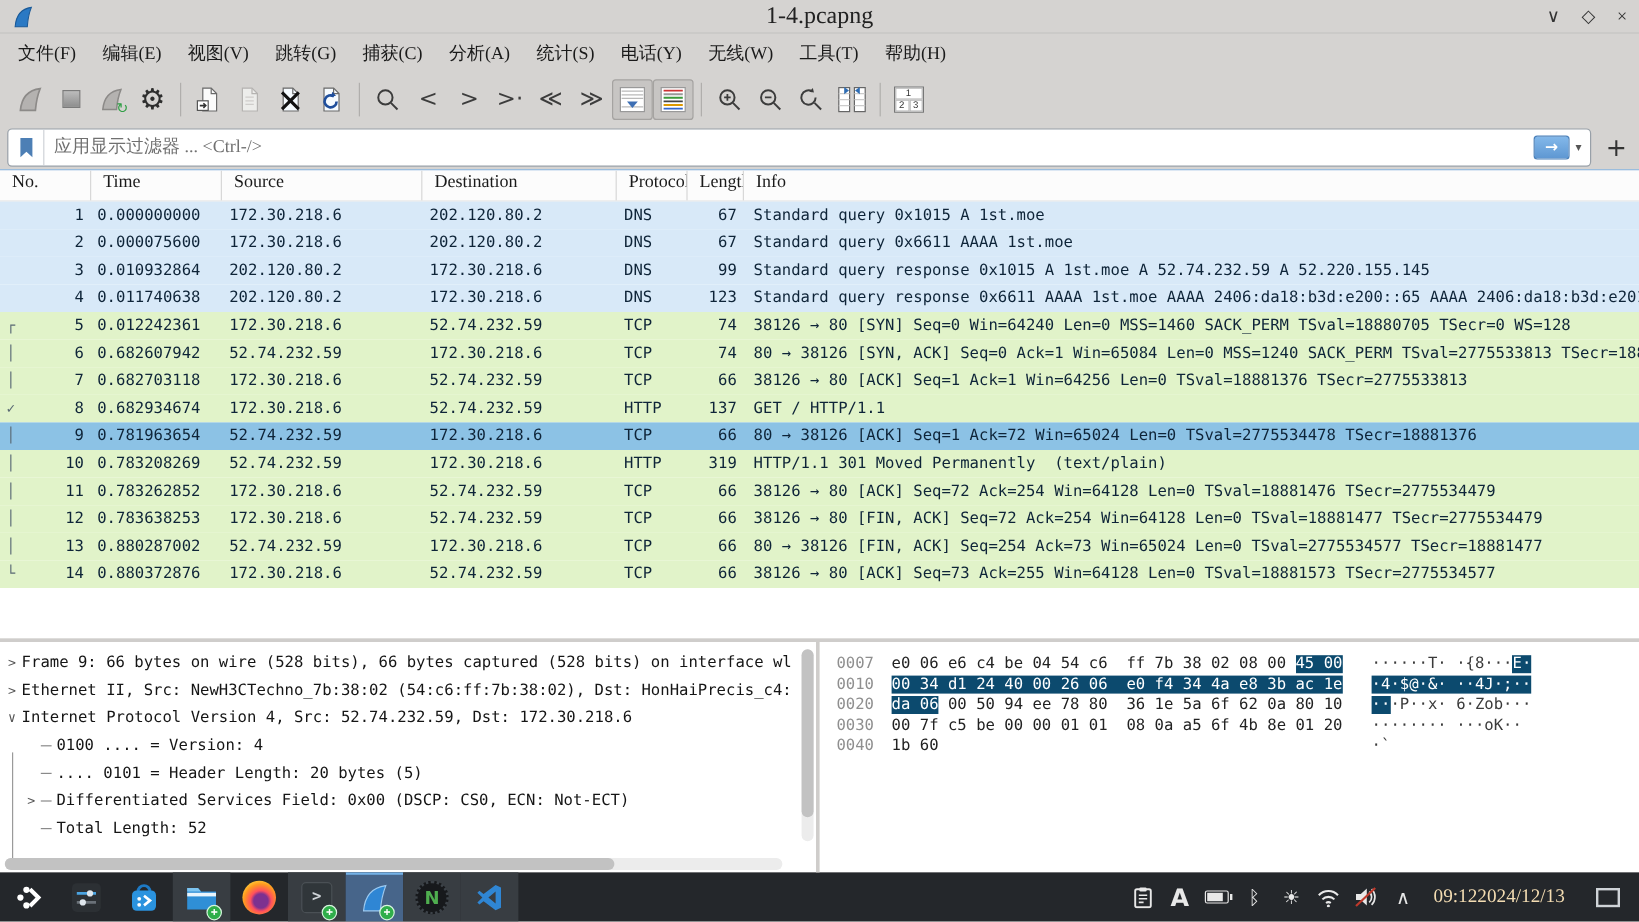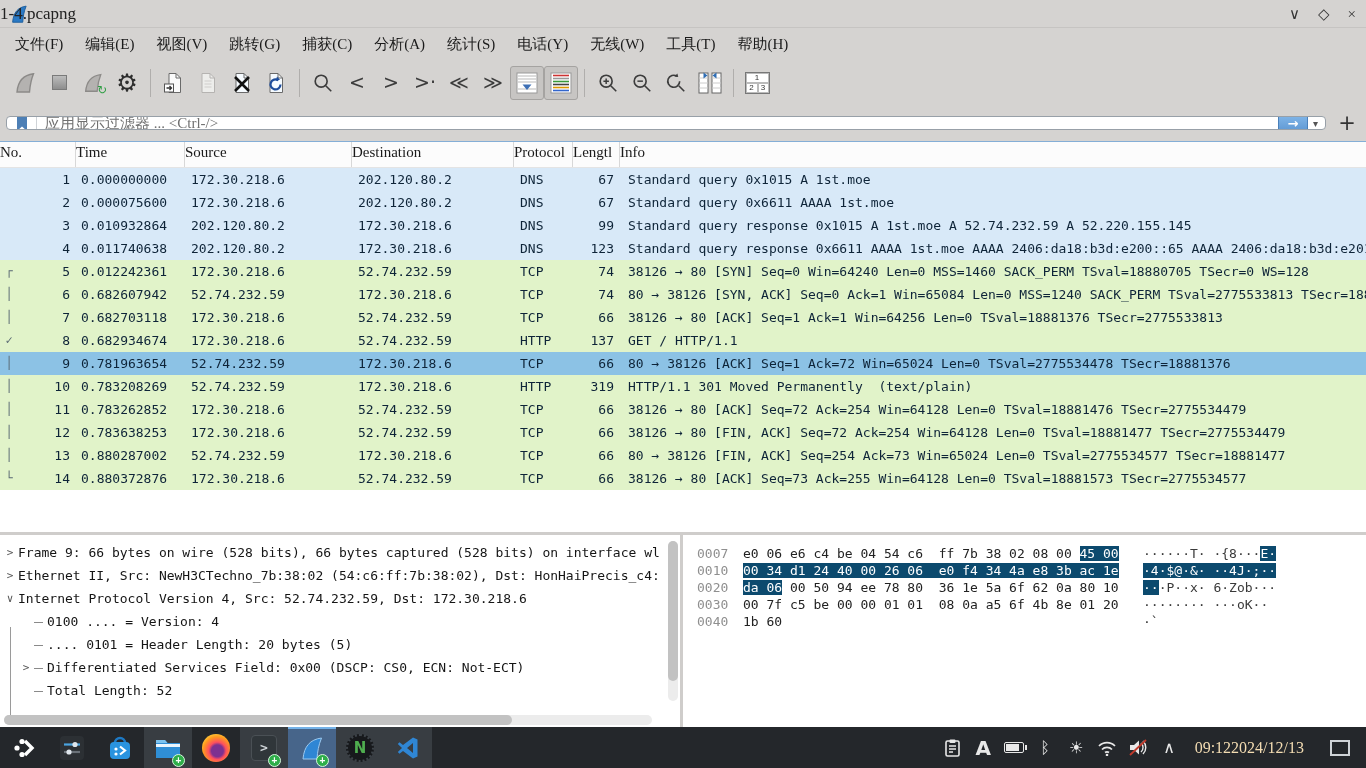--- a/index.html
+++ b/index.html
@@ -1,50 +1,50 @@
 <!DOCTYPE html>
 <html><head>
 <meta charset="utf-8">
 <style>
   *{margin:0;padding:0;box-sizing:border-box}
   html,body{width:1366px;height:768px;overflow:hidden;background:#888}
   .screen{width:1366px;height:768px;display:flex;flex-direction:column;font-family:"Liberation Serif",serif;background:#d5d3d1;color:#1a1a1a}
   
   .titlebar{height:28px;display:flex;align-items:center;padding:0 10px;position:relative;border-bottom:1px solid #c6c4c2}
-  .title{position:absolute;left:0;right:0;font-size:17px;color:#222}
+  .title{position:absolute;left:0;right:0;text-align:center;font-size:20px;color:#222}
   .winctl{margin-left:auto;display:flex;gap:18px;z-index:2}
   .winctl span{font-size:15px;color:#333;cursor:default;line-height:28px}
   
   .menubar{height:32px;display:flex;align-items:center;padding-left:4px}
   .menu-item{padding:5px 11px;font-size:15px;white-space:nowrap}
   
   .toolbar{height:45px;display:flex;align-items:center;padding:0 8px}
   .tbtn{width:34px;height:34px;display:flex;align-items:center;justify-content:center;border-radius:3px;position:relative;flex:none}
   .tbtn.pressed{background:#c7c5c3;border:1px solid #a5a3a1}
   .tsep{width:1px;height:28px;background:#b0aeac;margin:0 6px;flex:none}
   .tglyph{font-family:"DejaVu Sans",sans-serif;font-size:19px;color:#3c3c3c;line-height:1}
   .stop-sq{width:15px;height:15px;background:linear-gradient(#bcbcbc,#8e8e8e);border:1px solid #7a7a7a}
   .lay{width:25px;height:22px;border:1px solid #777;background:#fff;display:grid;grid-template-columns:12px 11px;grid-template-rows:10px 10px;font:8px "Liberation Sans",sans-serif;color:#333}
   .lay b{border:0.5px solid #bbb;display:flex;align-items:center;justify-content:center;font-weight:normal}
   .lay b:first-child{grid-column:1/3}
   .restart-arrow{position:absolute;right:3px;bottom:3px;font-size:12px;color:#2f9e44;font-family:"DejaVu Sans",sans-serif}
   
   .filterbar{height:36px;display:flex;align-items:center;padding:0 6px;gap:8px}
-  .filter-box{flex:1;height:14px;background:#fff;border:1px solid #98a0a8;border-radius:4px;display:flex;align-items:center;overflow:hidden}
+  .filter-box{flex:1;height:32px;background:#fff;border:1px solid #98a0a8;border-radius:4px;display:flex;align-items:center;overflow:hidden}
   .bookmark-btn{width:30px;height:100%;border-right:1px solid #cfd3d7;display:flex;align-items:center;justify-content:center}
   .filter-input{flex:1;border:none;outline:none;height:100%;padding:0 8px;font:15px "Liberation Serif",serif;color:#222;background:transparent}
   .filter-input::placeholder{color:#707070}
   .apply-group{display:flex;align-items:center;margin-right:4px;gap:2px}
   .apply-btn{width:30px;height:20px;border-radius:3px;background:linear-gradient(#83b8ea,#5e97d2);border:1px solid #4a80ba;color:#fff;display:flex;align-items:center;justify-content:center;font-size:13px;font-weight:bold;font-family:"DejaVu Sans",sans-serif}
   .caret-btn{font-size:10px;color:#555;padding:0 3px;font-family:"DejaVu Sans",sans-serif}
   .add-btn{width:26px;height:26px;display:flex;align-items:center;justify-content:center;font-size:21px;color:#333;font-family:"DejaVu Sans",sans-serif}
   
   .plist{flex:1;background:#fff;border-top:1px solid #84aed6;display:flex;flex-direction:column;overflow:hidden;font-family:"DejaVu Sans Mono",monospace;font-size:13px}
   .phead{display:flex;height:26px;flex:none;font-family:"Liberation Serif",serif;font-size:15px;background:#fcfcfc;border-bottom:1px solid #e4e4e4;color:#1a1a1a}
-  .phead .hc{border-right:1px solid #d8d8d8;padding:2px 0;white-space:nowrap;overflow:hidden}
+  .phead .hc{border-right:1px solid #d8d8d8;padding:2px 10px;white-space:nowrap;overflow:hidden}
   .phead .hc:nth-child(1){width:76px}
   .phead .hc:nth-child(2){width:109px}
   .phead .hc:nth-child(3){width:167px}
   .phead .hc:nth-child(4){width:162px}
   .phead .hc:nth-child(5){width:59px}
   .phead .hc:nth-child(6){width:47px}
   .phead .hc:nth-child(7){flex:1;border-right:none}
   .prow{display:flex;height:23px;line-height:23px;color:#0e2438;flex:none}
   .prow[data-color="blue"]{background:#d8e9f8}
   .prow[data-color="green"]{background:#e1f3c9}

